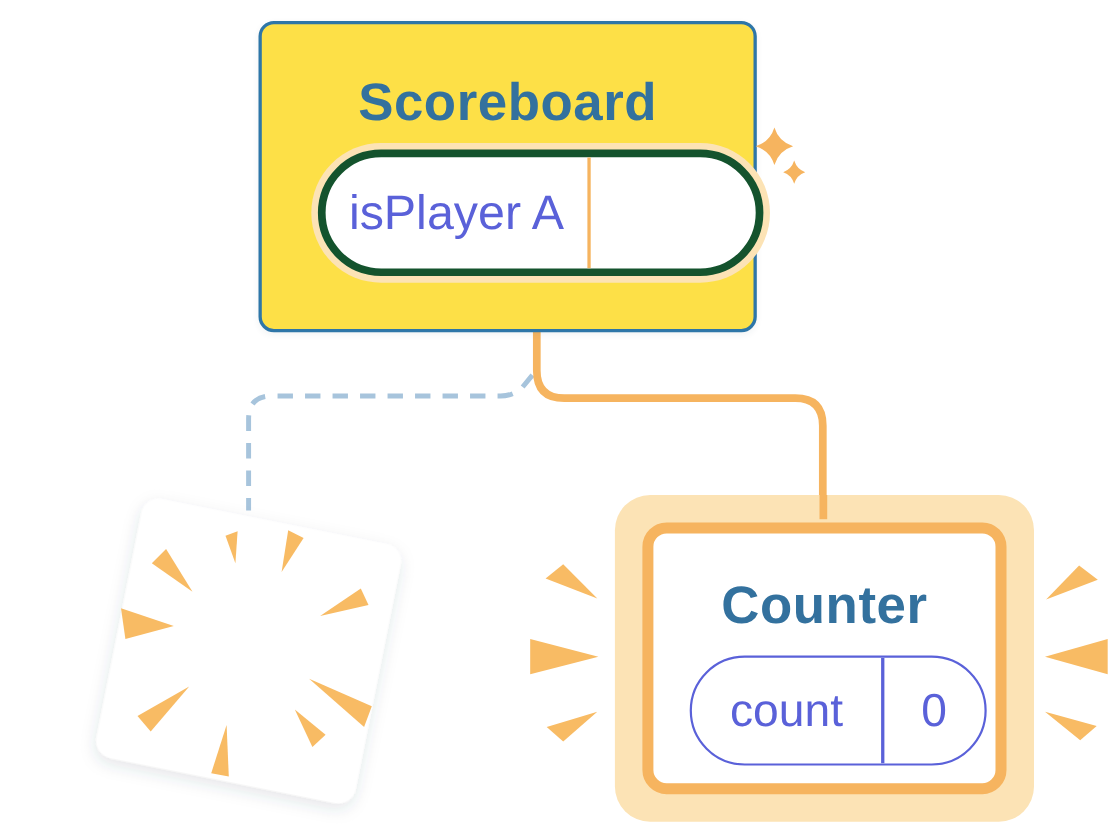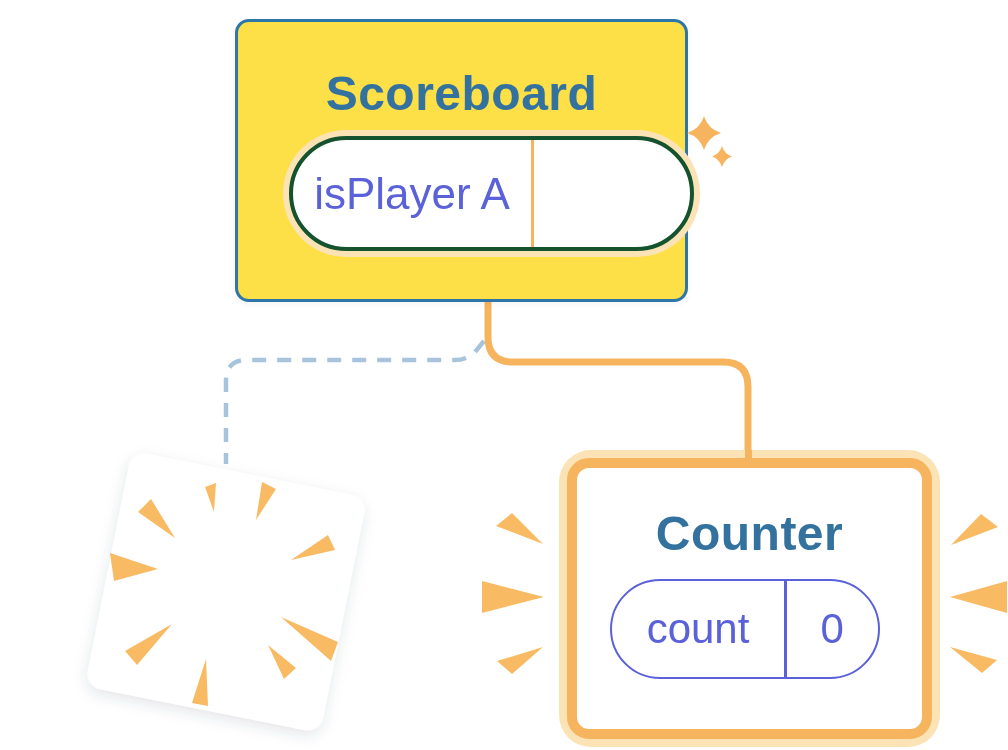--- a/index.html
+++ b/index.html
@@ -19,33 +19,33 @@
   .card-title{
     position:absolute;left:0;top:44px;width:100%;text-align:center;
     font-size:48px;font-weight:600;color:#33719E;letter-spacing:.5px;
   }
   .pill-glow{
     position:absolute;box-sizing:border-box;background:#FCE3B5;padding:6px;
   }
   .scoreboard-card .pill-glow{left:45px;top:108px;width:417px;height:127px;border-radius:64px;}
   .pill-orange-border{
     box-sizing:border-box;width:100%;height:100%;background:#fff;
-    border:4px solid #14532d;border-radius:58px;display:flex;align-items:stretch;overflow:hidden;
+    border:7px solid #14532d;border-radius:58px;display:flex;align-items:stretch;overflow:hidden;
   }
   .pill-cell{display:flex;align-items:center;justify-content:center;color:#5A61D9;font-size:44px;}
   .scoreboard-card .cell-name{flex:0 0 238px;}
   .scoreboard-card .cell-value{flex:1;font-weight:700;}
   .divider-orange{flex:0 0 3px;background:#F6B45F;}
 
   .sparkles-svg{position:absolute;left:428px;top:88px;width:80px;height:80px;overflow:visible;}
 
   
   .counter-glow{
     position:absolute;left:559px;top:450px;width:381px;height:297px;
-    box-sizing:border-box;background:#FCE3B5;border-radius:32px;padding:8px;
+    box-sizing:border-box;background:#FCE3B5;border-radius:32px;padding:25px;
   }
   .connector-stub{position:absolute;left:186px;top:0;width:7px;height:22px;background:#F6B45F;}
   .counter-inner{
     position:relative;box-sizing:border-box;width:100%;height:100%;background:#fff;
     border:10px solid #F6B45F;border-radius:22px;
   }
   .counter-inner .card-title{top:38px;font-size:48px;}
   .counter-pill{
     position:absolute;left:33px;top:111px;width:270px;height:100px;box-sizing:border-box;
     border:2.5px solid #5A61D9;border-radius:50px;background:#fff;

